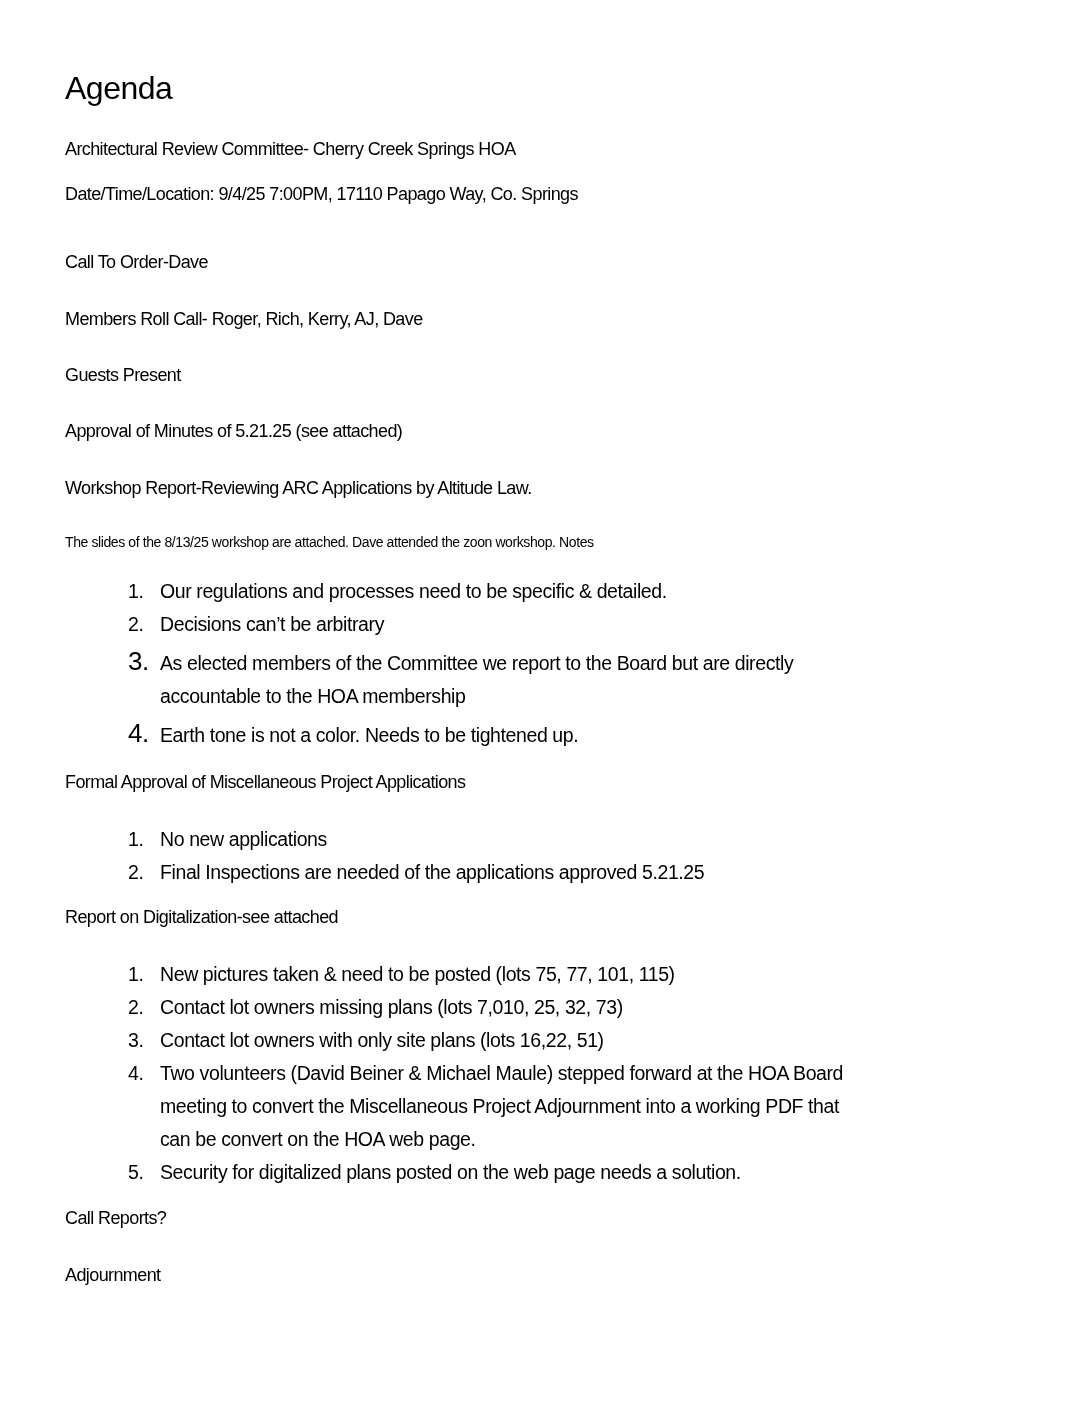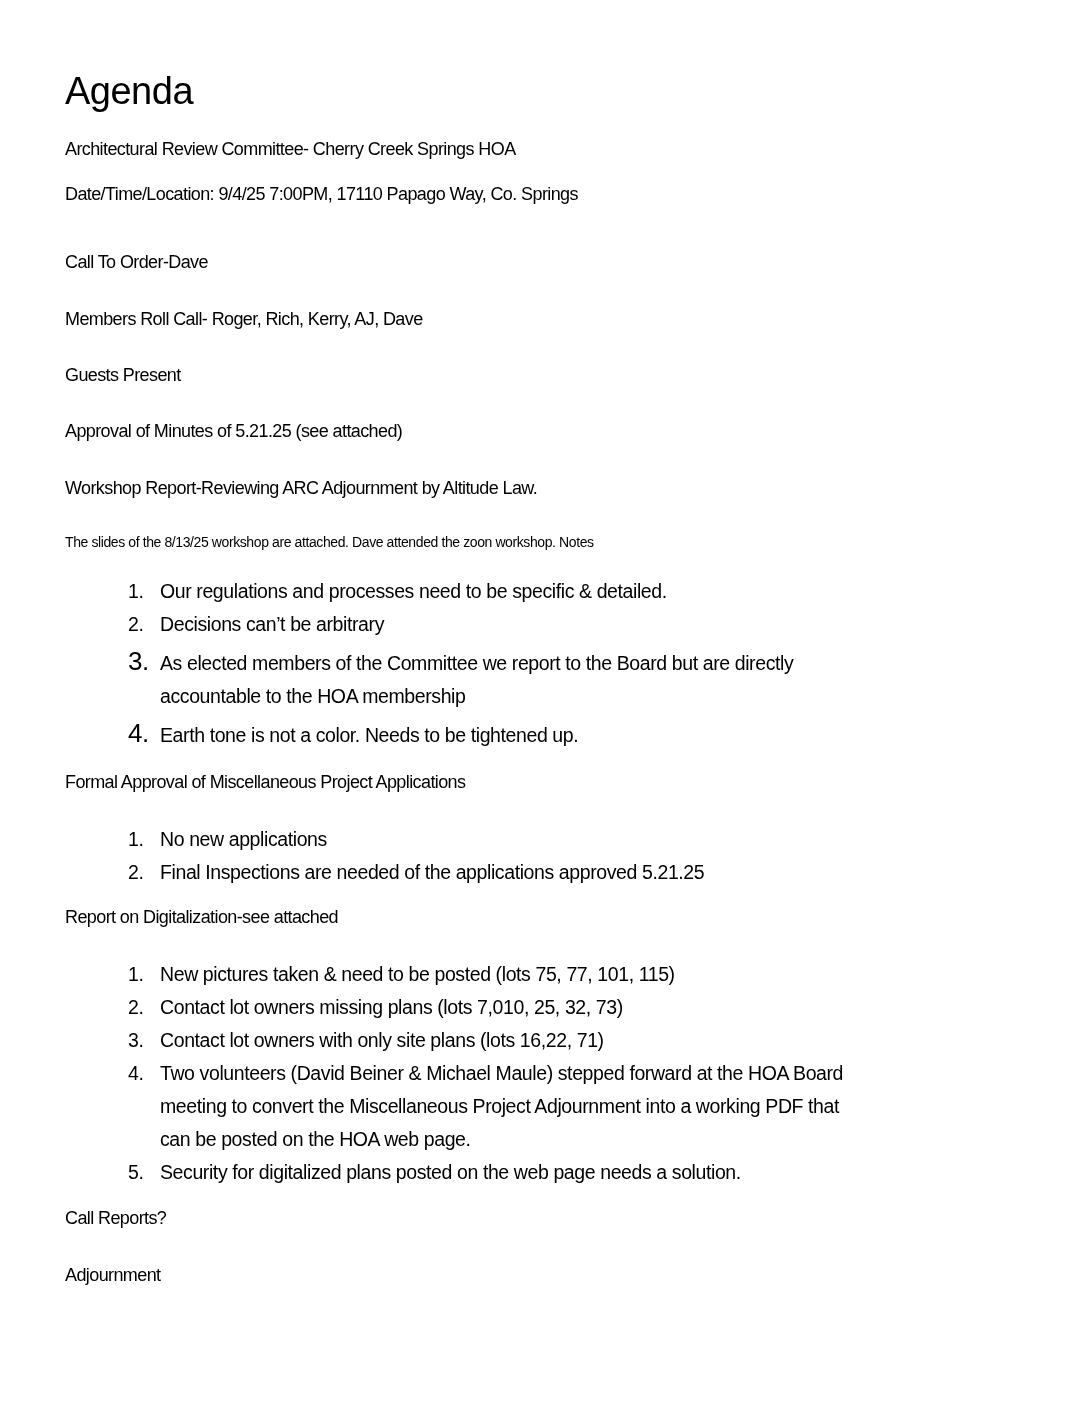--- a/index.html
+++ b/index.html
@@ -1,38 +1,38 @@
 <!DOCTYPE html>
 <html><head>
 <meta charset="utf-8">
 <style>
   html, body { margin: 0; padding: 0; background: #ffffff; }
   body { width: 1088px; height: 1408px; position: relative; overflow: hidden;
          font-family: "Liberation Sans", sans-serif; color: #000; }
   .abs { position: absolute; left: 65px; white-space: nowrap; }
-  .title { font-size: 38px; top: 70px; letter-spacing: -0.5px; }
+  .title { font-size: 32px; top: 70px; letter-spacing: -0.5px; }
   .h { font-size: 18px; letter-spacing: -0.6px; }
   .p { font-size: 14px; letter-spacing: -0.4px; }
   .li { position: absolute; left: 0; white-space: nowrap; font-size: 19.5px; letter-spacing: -0.4px; }
   .num { position: absolute; left: 128px; display: inline-block; }
   .num.big { font-size: 26px; left: 128px; }
   .txt { position: absolute; left: 160px; }
   .list { position: absolute; left: 0; top: 0; width: 1088px; }
 </style>
 </head>
 <body>
 
 <div class="abs title">Agenda</div>
 <div class="abs h" style="top:139px">Architectural Review Committee- Cherry Creek Springs HOA</div>
 <div class="abs h" style="top:184px">Date/Time/Location: 9/4/25 7:00PM, 17110 Papago Way, Co. Springs</div>
 <div class="abs h" style="top:252px">Call To Order-Dave</div>
 <div class="abs h" style="top:309px">Members Roll Call- Roger, Rich, Kerry, AJ, Dave</div>
 <div class="abs h" style="top:365px">Guests Present</div>
 <div class="abs h" style="top:421px">Approval of Minutes of 5.21.25 (see attached)</div>
-<div class="abs h" style="top:478px">Workshop Report-Reviewing ARC Adjournment by Altitude Law.</div>
+<div class="abs h" style="top:478px">Workshop Report-Reviewing ARC Applications by Altitude Law.</div>
 <div class="abs p" style="top:534px">The slides of the 8/13/25 workshop are attached. Dave attended the zoon workshop. Notes</div>
 
 <div class="list">
   <div class="li" style="top:580px">
     <span class="num">1.</span>
     <span class="txt">Our regulations and processes need to be specific &amp; detailed.</span>
   </div>
   <div class="li" style="top:613px">
     <span class="num">2.</span>
     <span class="txt">Decisions can’t be arbitrary</span>
@@ -65,27 +65,27 @@
   <div class="li" style="top:963px">
     <span class="num">1.</span>
     <span class="txt">New pictures taken &amp; need to be posted (lots 75, 77, 101, 115)</span>
   </div>
   <div class="li" style="top:996px">
     <span class="num">2.</span>
     <span class="txt">Contact lot owners missing plans (lots 7,010, 25, 32, 73)</span>
   </div>
   <div class="li" style="top:1029px">
     <span class="num">3.</span>
-    <span class="txt">Contact lot owners with only site plans (lots 16,22, 71)</span>
+    <span class="txt">Contact lot owners with only site plans (lots 16,22, 51)</span>
   </div>
   <div class="li" style="top:1062px">
     <span class="num">4.</span>
     <span class="txt">Two volunteers (David Beiner &amp; Michael Maule) stepped forward at the HOA Board</span>
     <span class="txt" style="top:33px">meeting to  convert the Miscellaneous Project Adjournment into a working PDF that</span>
-    <span class="txt" style="top:66px">can be posted on the HOA web page.</span>
+    <span class="txt" style="top:66px">can be convert on the HOA web page.</span>
   </div>
   <div class="li" style="top:1161px">
     <span class="num">5.</span>
     <span class="txt">Security for digitalized plans posted on the web page needs a solution.</span>
   </div>
 </div>
 
 <div class="abs h" style="top:1208px">Call Reports?</div>
 <div class="abs h" style="top:1265px">Adjournment</div>
 

